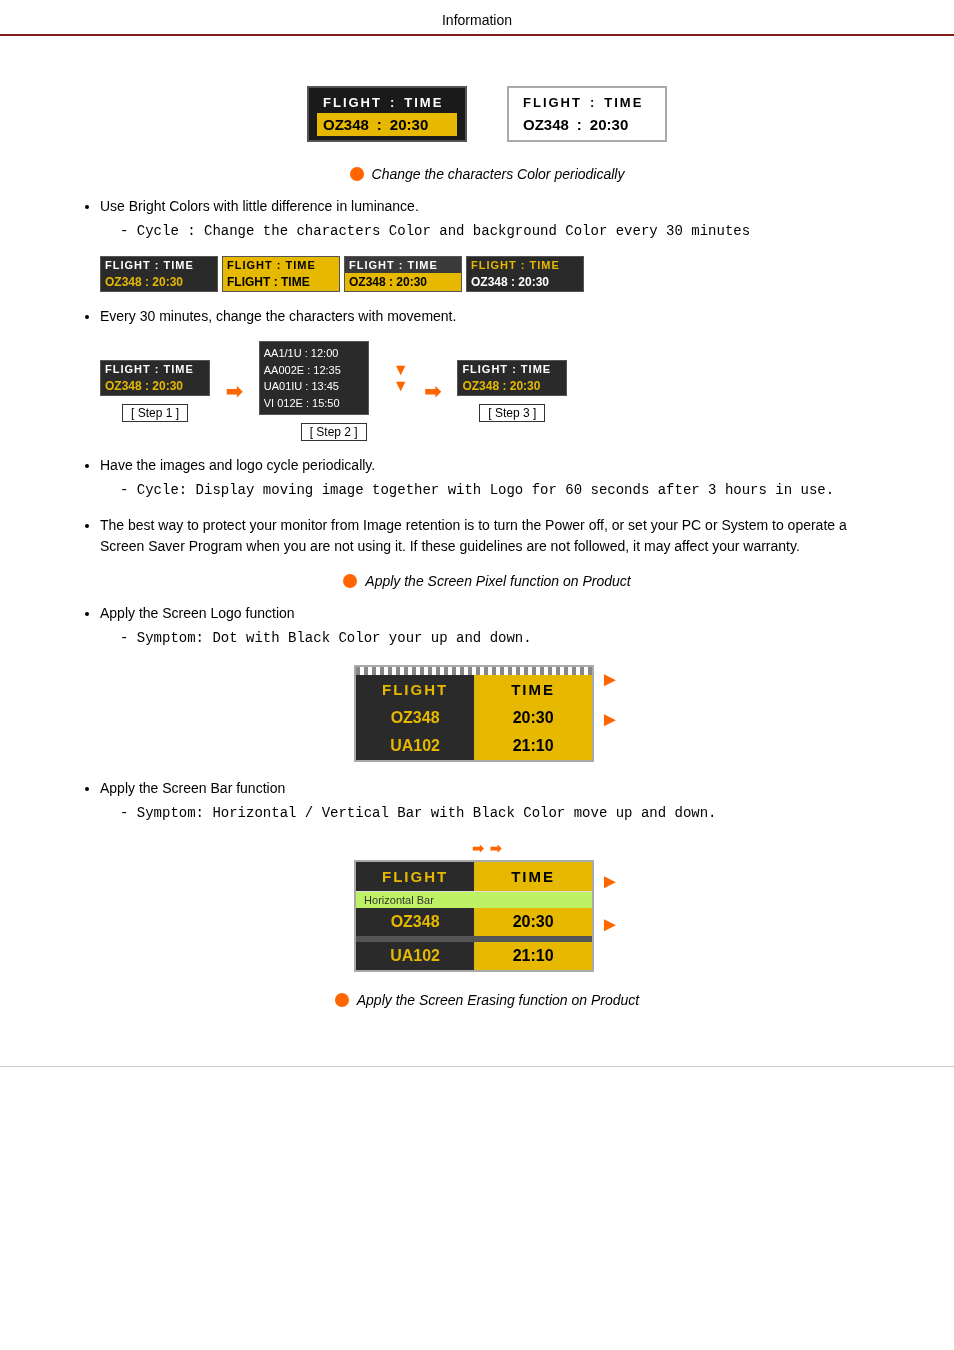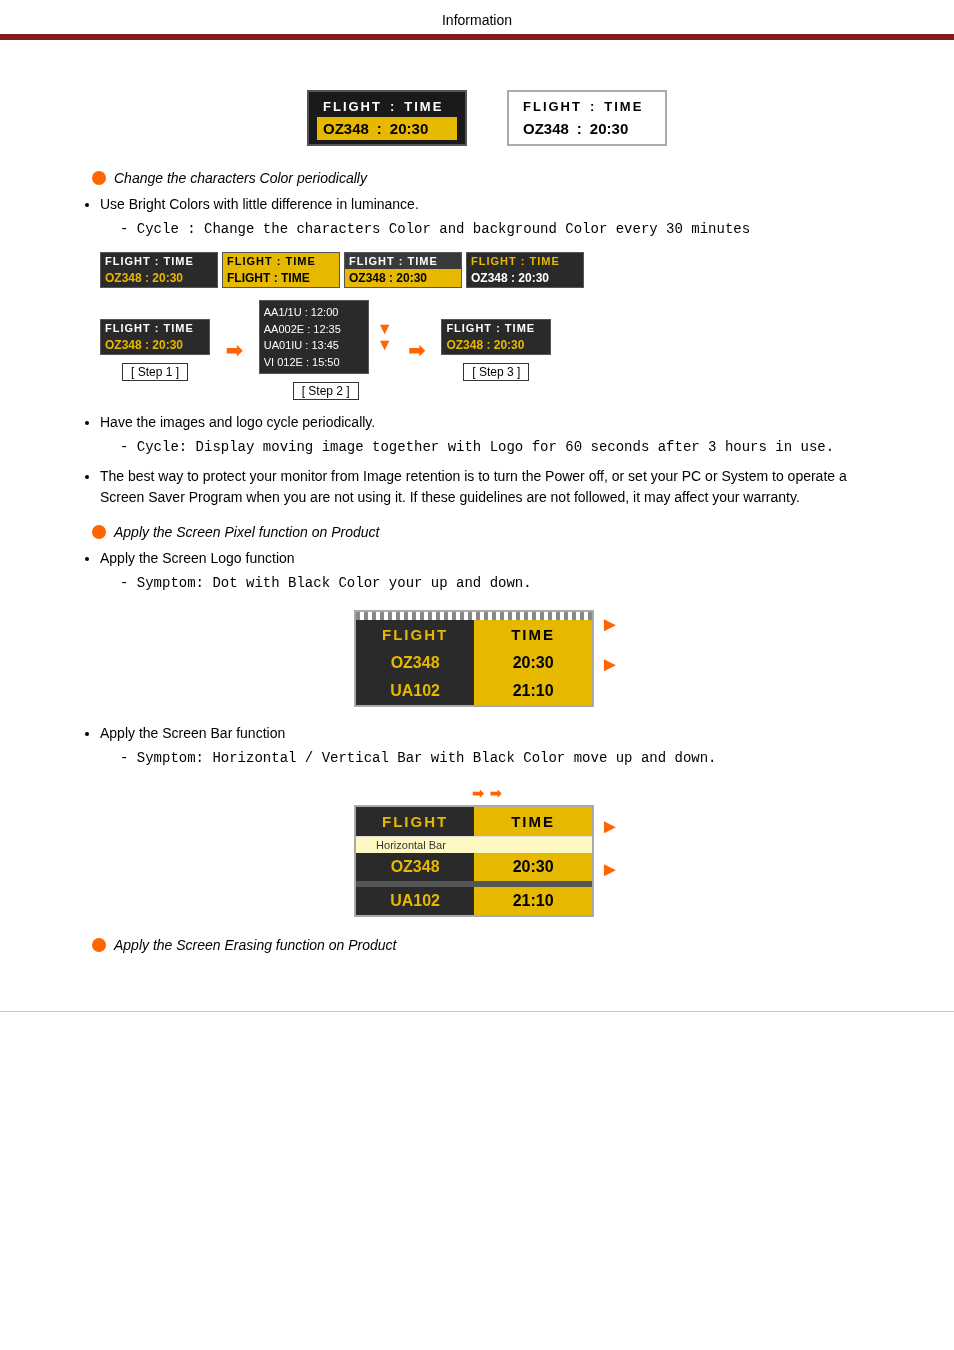--- a/index.html
+++ b/index.html
@@ -9,21 +9,21 @@
       color: #000;
       font-size: 14px;
       width: 954px;
       min-height: 1350px;
     }
 
     .page-header {
       text-align: center;
       padding: 12px 0 6px;
       font-size: 14px;
-      border-bottom: 6px solid #7f1d1d;
+      border-bottom: 2px solid #7f1d1d;
     }
 
     .content {
       padding: 20px 60px 30px 80px;
     }
 
     
     .top-displays {
       display: flex;
       gap: 40px;
@@ -81,41 +81,42 @@
     .display-box-light .display-value {
       background: #fff;
       color: #000;
     }
 
     
     .section-bullet {
       display: flex;
       align-items: center;
       gap: 8px;
-      margin: 16px 12px 8px;
+      margin: 16px 4px 8px;
+      justify-content: center;
     }
     .bullet-circle {
       width: 14px;
       height: 14px;
       background: #ff6600;
       border-radius: 50%;
       flex-shrink: 0;
     }
     .section-italic {
       font-style: italic;
       font-size: 14px;
     }
 
     .bullet-list {
       list-style: disc;
       padding-left: 20px;
       margin: 8px 0;
     }
     .bullet-list li {
-      margin: 6px 0;
+      margin: 14px 0;
       line-height: 1.5;
     }
     .indent-text {
       margin-left: 20px;
       margin-top: 4px;
       margin-bottom: 8px;
       line-height: 1.5;
       font-family: Liberation Mono, monospace;
     }
 
@@ -315,24 +316,24 @@
       padding: 6px 8px;
       font-size: 15px;
       font-weight: bold;
       letter-spacing: 2px;
       text-align: center;
     }
     .bh-flight { background: #2a2a2a; color: #e6b800; }
     .bh-time { background: #e6b800; color: #000; }
 
     .horizontal-bar-row {
-      background: #fef9c3;
+      background: #bef264;
       color: #333;
       font-size: 11px;
-      padding: 2px 20px;
+      padding: 2px 8px;
       border-top: 1px solid #ddd;
     }
 
     .bar-value-row {
       display: flex;
     }
     .bar-value-cell {
       flex: 1;
       padding: 5px 8px;
       font-size: 16px;
@@ -433,35 +434,40 @@
     <div class="mini-display cycle3">
       <div class="dh">FLIGHT  :  TIME</div>
       <div class="dv">OZ348  :  20:30</div>
     </div>
     <div class="mini-display cycle4">
       <div class="dh">FLIGHT  :  TIME</div>
       <div class="dv">OZ348  :  20:30</div>
     </div>
   </div>
 
+  <ul class="bullet-list">
+    <li>
+      <span>Every 30 minutes, change the characters with movement.</span>
+    </li>
+  </ul>
 
   <div class="steps-row">
 
     <div class="step-box">
       <div class="step-display step1">
         <div class="sh">FLIGHT  :  TIME</div>
         <div class="sv">OZ348  :  20:30</div>
       </div>
       <div class="step-label">[ Step 1 ]</div>
     </div>
 
     <div class="arrow-right">➡</div>
 
     <div class="step-box">
-      <div style="display:flex; align-items:center; gap:4px;">
+      <div style="display:flex; align-items:center; gap:20px;">
         <div class="step2-display" style="font-size:11px; line-height:1.5; min-width:110px;">
           <div>AA1/1U : 12:00</div>
           <div>AA002E : 12:35</div>
           <div>UA01IU : 13:45</div>
           <div>VI 012E : 15:50</div>
         </div>
         <div class="down-arrows">
           <span class="arrow-down">▼</span>
           <span class="arrow-down">▼</span>
         </div>

